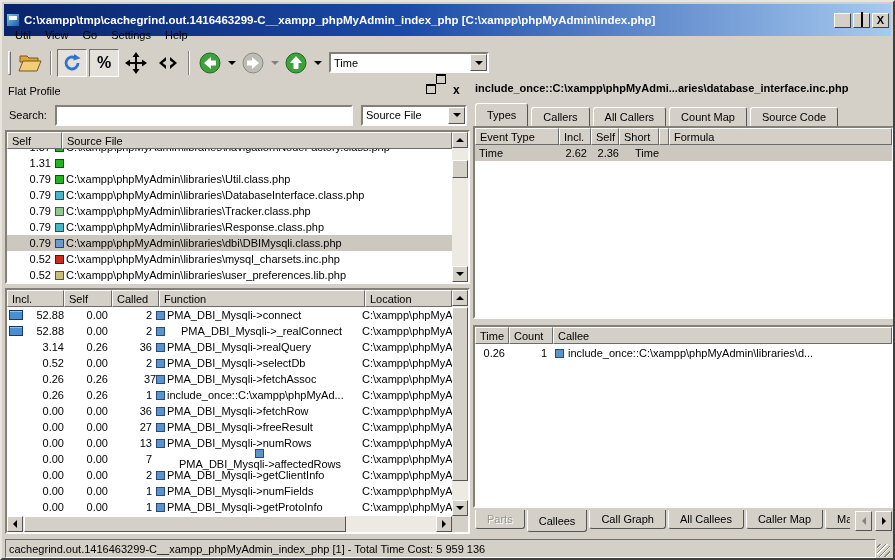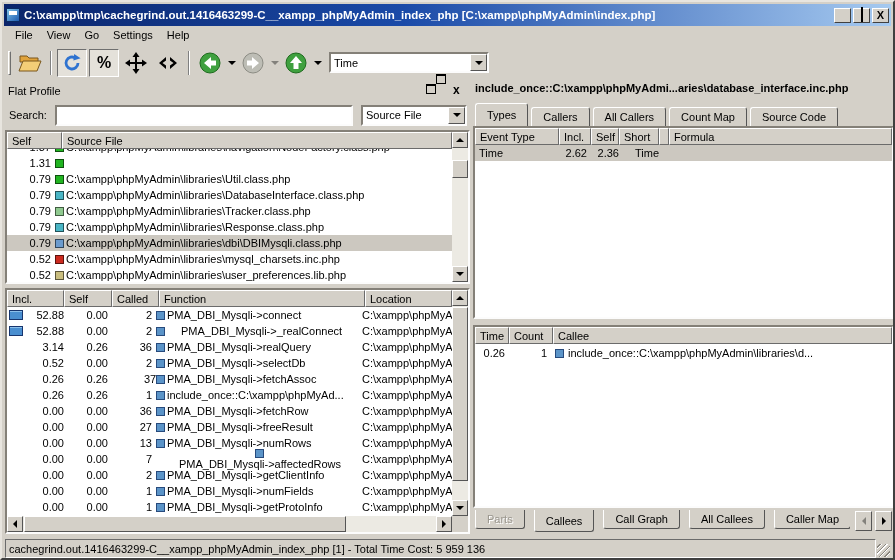--- a/index.html
+++ b/index.html
@@ -5,21 +5,21 @@
   * { margin:0; padding:0; box-sizing:border-box; font-family:"Liberation Sans", sans-serif; }
   html,body { background:#9aa0a8; }
   .app {
     position:relative; width:895px; height:560px; background:#d4d0c8;
     border:2px solid; border-color:#e8e5df #404040 #404040 #e8e5df;
     overflow:hidden; font-size:11px; color:#000;
   }
   .abs { position:absolute; }
 
   
-  .titlebar { left:2px; top:2px; right:2px; height:22px;
+  .titlebar { left:2px; top:2px; right:2px; height:32px;
     background:linear-gradient(90deg,#0a246a 0%, #1a4aa8 45%, #a6caf0 100%);
     display:flex; align-items:center; padding:0 2px; }
   .titlebar .ttl { color:#fff; font-weight:bold; font-size:11.5px; white-space:nowrap; overflow:hidden; flex:1; margin-left:4px; }
   .appicon { width:14px; height:14px; background:linear-gradient(135deg,#7ec2e8,#1c5bb0); border:1px solid #0a2a62; position:relative; }
   .appicon::after{ content:""; position:absolute; left:2px; top:2px; width:8px; height:4px; background:#fff; }
   .winbtn { width:17px; height:15px; background:#d4d0c8; border:1px solid; border-color:#fff #404040 #404040 #fff;
     margin-left:2px; display:flex; align-items:center; justify-content:center; position:relative; }
   .g-min::after{ content:""; width:8px; height:2px; background:#000; margin-top:7px; }
   .g-max::after{ content:""; width:9px; height:8px; border:1px solid #000; border-top:2px solid #000; }
   .g-x { font-size:11px; font-weight:bold; line-height:1; }
@@ -87,21 +87,21 @@
 
   
   .rpanel { left:471px; top:80px; width:421px; height:452px; }
   .rp-title { left:2px; top:0; right:0; height:17px; font-weight:bold; white-space:nowrap; overflow:hidden; }
   .tabs-top { left:2px; top:21px; right:0; height:23px; display:flex; align-items:flex-end; }
   .tab { height:19px; background:#d4d0c8; border:1px solid; border-color:#fff #555 #555 #fff; border-bottom:none;
     border-radius:3px 3px 0 0; padding:0 11px; display:flex; align-items:center; margin-right:3px; white-space:nowrap; }
   .tab.active { height:23px; font-weight:normal; }
   .tabs-bottom { left:2px; top:428px; right:44px; height:22px; display:flex; align-items:flex-start; overflow:hidden; }
   .tabb { height:19px; background:#d4d0c8; border:1px solid; border-color:#fff #555 #555 #fff; border-top:none;
-    border-radius:0 0 3px 3px; padding:0 11px; display:flex; align-items:center; margin-right:9px; white-space:nowrap; }
+    border-radius:0 0 3px 3px; padding:0 11px; display:flex; align-items:center; margin-right:2px; white-space:nowrap; }
   .tabb.active { height:22px; }
   .tabb.disabled { color:#9a968e; text-shadow:1px 1px 0 #fff; }
   .tabspin { top:429px; width:17px; height:20px; }
 
   .frame1 { left:0; top:44px; right:0; height:193px; }
   .frame2 { left:0; top:243px; right:0; height:183px; }
   .sel-row { background:#ccc8c0; }
 
   
   .statusbar { left:2px; top:535px; right:2px; height:22px; }
@@ -128,21 +128,21 @@
       </span>
     <span class="winbtn">
         <span class="g-max"></span>
       </span>
     <span class="winbtn">
         <span class="g-x">X</span>
       </span>
   </div>
 
   <div class="abs menubar">
-    <span class="menu-item">File</span>
+    <span class="menu-item">Util</span>
     <span class="menu-item">View</span>
     <span class="menu-item">Go</span>
     <span class="menu-item">Settings</span>
     <span class="menu-item">Help</span>
   </div>
 
   <div class="abs toolbar">
     <span class="tb-grip"></span>
     <span class="tb-btn">
       <svg width="24" height="20" viewBox="0 0 24 20">

